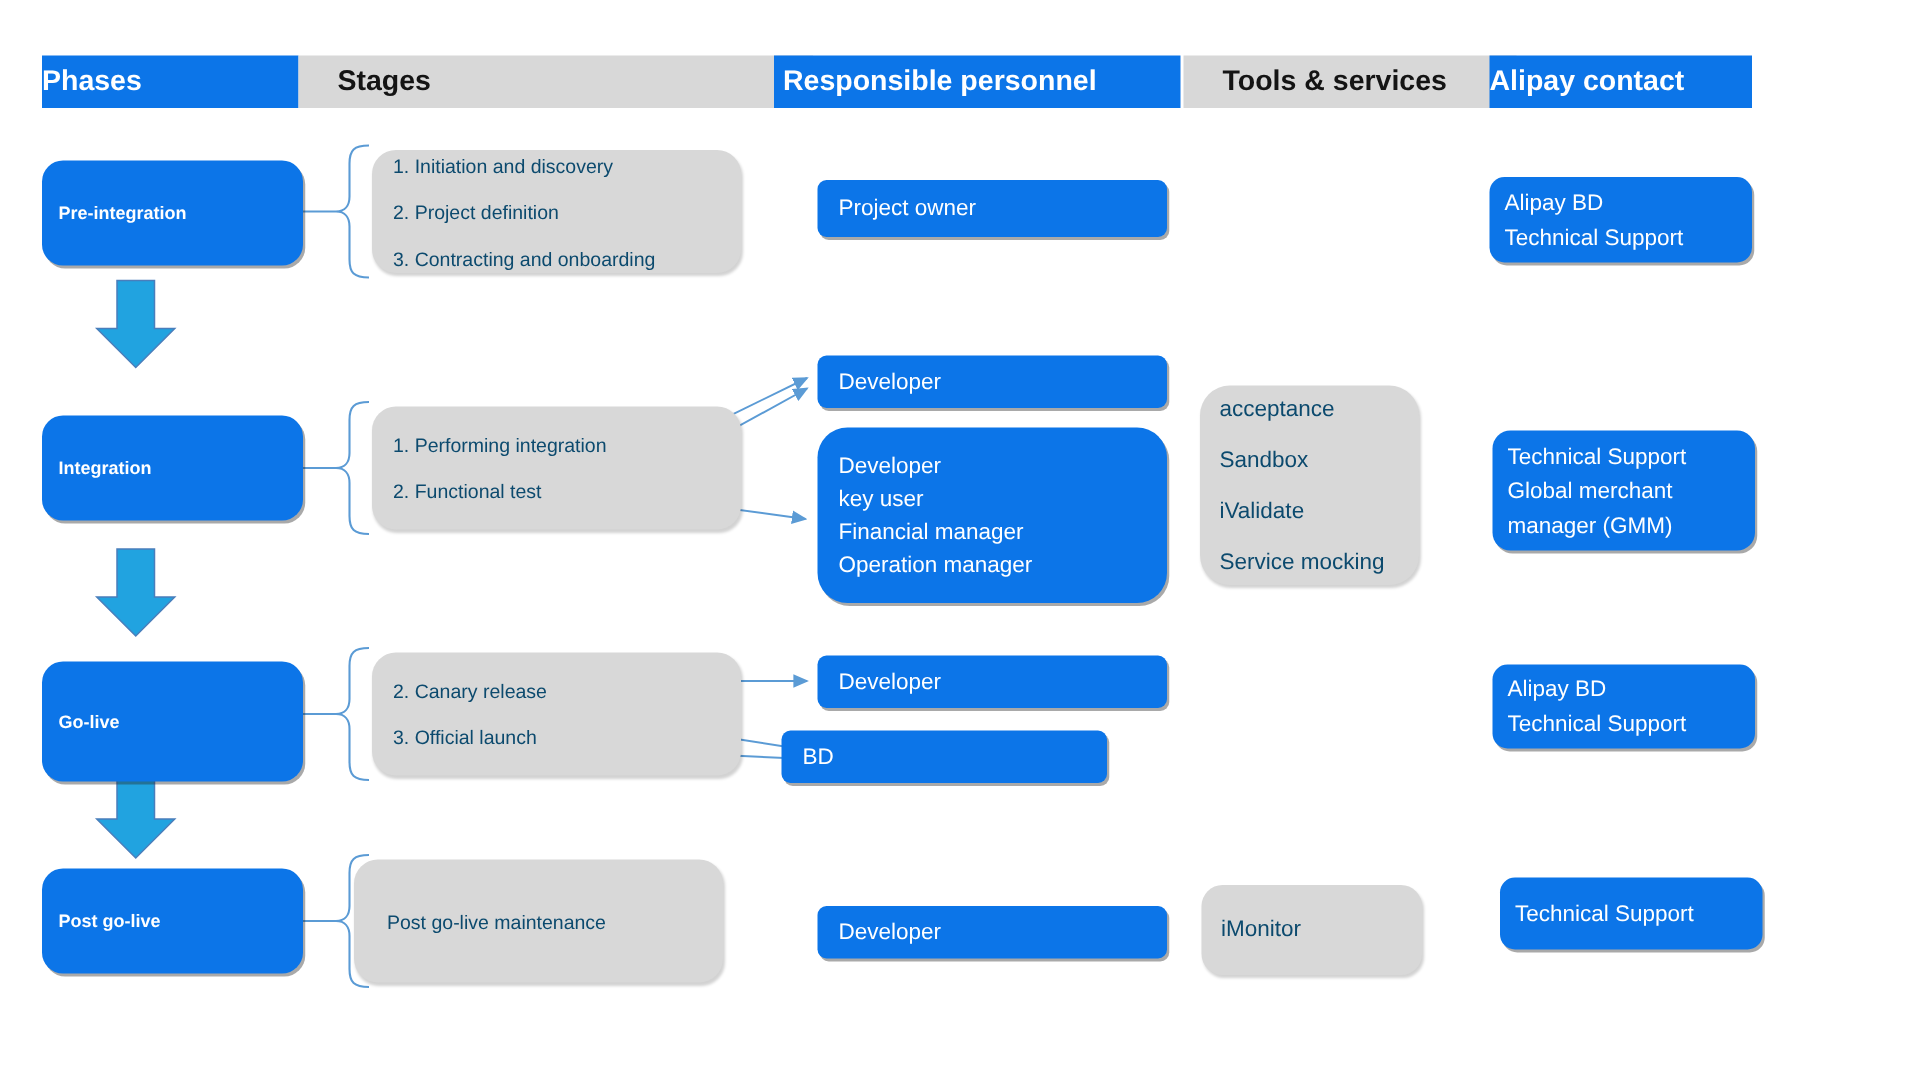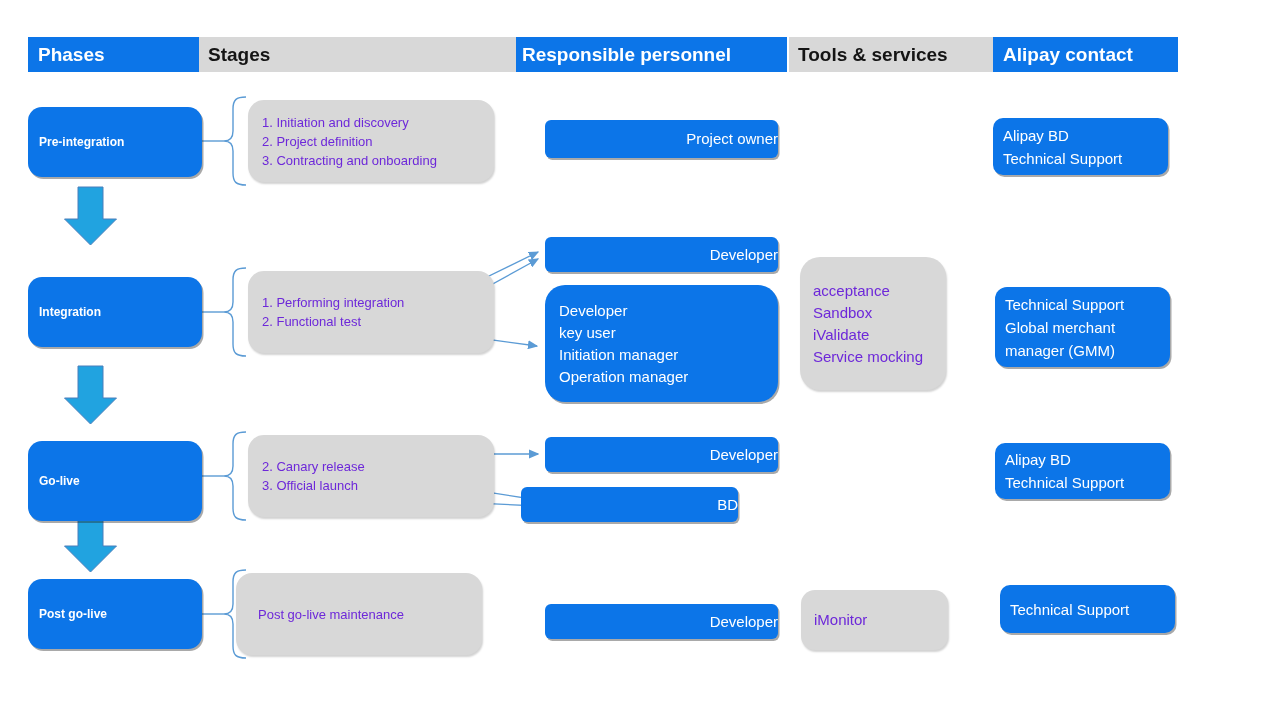--- a/index.html
+++ b/index.html
@@ -5,31 +5,32 @@
   html,body{margin:0;padding:0;background:#ffffff;}
   .canvas{
     position:relative;width:1280px;height:720px;background:#ffffff;overflow:hidden;
     font-family:"Liberation Sans", sans-serif;
   }
   svg.overlay{position:absolute;left:0;top:0;z-index:0;}
   .hdr{
     position:absolute;top:37px;height:35px;line-height:35px;
     font-size:19px;font-weight:700;white-space:nowrap;z-index:1;
   }
-  .hdr.blue{background:#0c75e8;color:#ffffff;padding-left:10px;}
-  .hdr.gray{background:#d8d8d8;color:#141414;padding-left:9px;}
+  .hdr.blue{background:#0c75e8;color:#ffffff;}
+  .hdr.gray{background:#d8d8d8;color:#141414;padding-left:26px;}
   .box{position:absolute;z-index:1;box-sizing:border-box;display:flex;flex-direction:column;justify-content:center;}
   .box.blue{
     background:#0c75e8;color:#ffffff;border-radius:14px;
     box-shadow:1.5px 2px 0 rgba(40,40,40,0.4);
   }
-  .box.bar{border-radius:6px;align-items:flex-end;}
+  .box.bar{border-radius:6px;}
   .box.gray{
-    background:#d8d8d8;color:#6d28d9;border-radius:16px;
+    background:#d8d8d8;color:#0c4a6e;border-radius:16px;
     box-shadow:1px 2px 2px rgba(0,0,0,0.18);
+    gap:12px;
   }
   .phase{font-size:12px;font-weight:700;padding-left:11px;}
   .stage{font-size:13px;padding-left:14px;}
   .stage .ln{line-height:19px;white-space:nowrap;}
   .stage-single{padding-left:22px;}
   .people{font-size:15px;padding-left:14px;}
   .people .ln{line-height:22px;white-space:nowrap;}
   .tools{font-size:15px;padding-left:13px;color:#1c1c1c;}
   .tools .ln{line-height:22px;white-space:nowrap;}
   .contact{font-size:15px;padding-left:10px;}
@@ -108,21 +109,21 @@
   <div class="box gray stage" style="left:248px;top:271px;width:246px;height:82px;">
     <div class="ln">1. Performing integration</div>
     <div class="ln">2. Functional test</div>
   </div>
   <div class="box blue bar people" style="left:545px;top:237px;width:233px;height:35px;">
     <div class="ln">Developer</div>
   </div>
   <div class="box blue people" style="left:545px;top:285px;width:233px;height:117px;border-radius:20px;">
     <div class="ln">Developer</div>
     <div class="ln">key user</div>
-    <div class="ln">Initiation manager</div>
+    <div class="ln">Financial manager</div>
     <div class="ln">Operation manager</div>
   </div>
   <div class="box gray tools" style="left:800px;top:257px;width:146px;height:133px;border-radius:20px;">
     <div class="ln">acceptance</div>
     <div class="ln">Sandbox</div>
     <div class="ln">iValidate</div>
     <div class="ln">Service mocking</div>
   </div>
   <div class="box blue contact" style="left:995px;top:287px;width:175px;height:80px;border-radius:12px;">
     <div class="ln">Technical Support</div>

